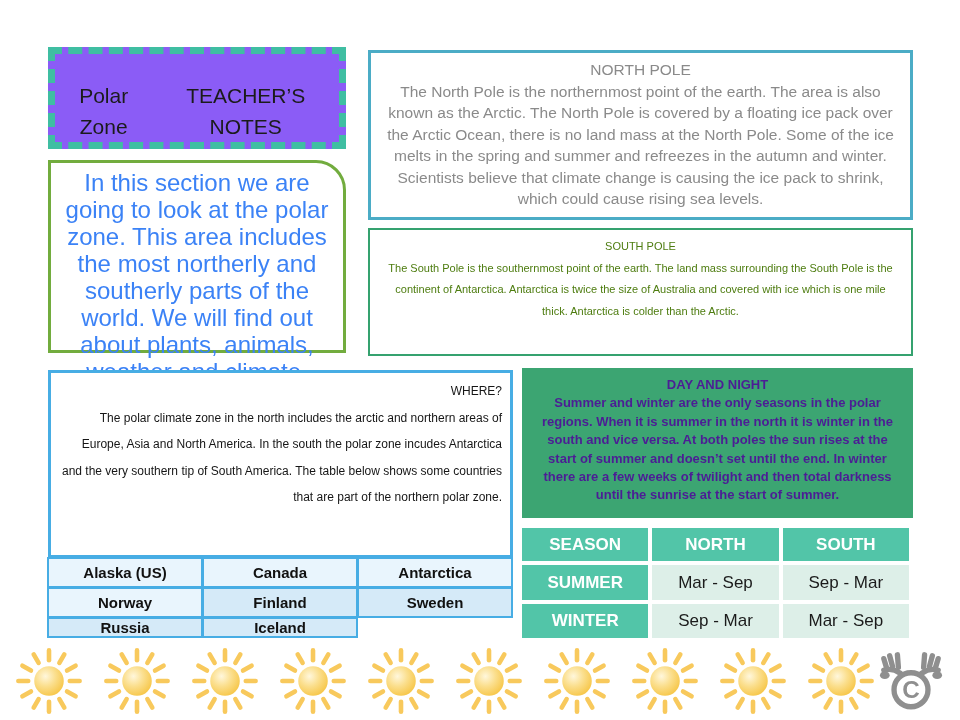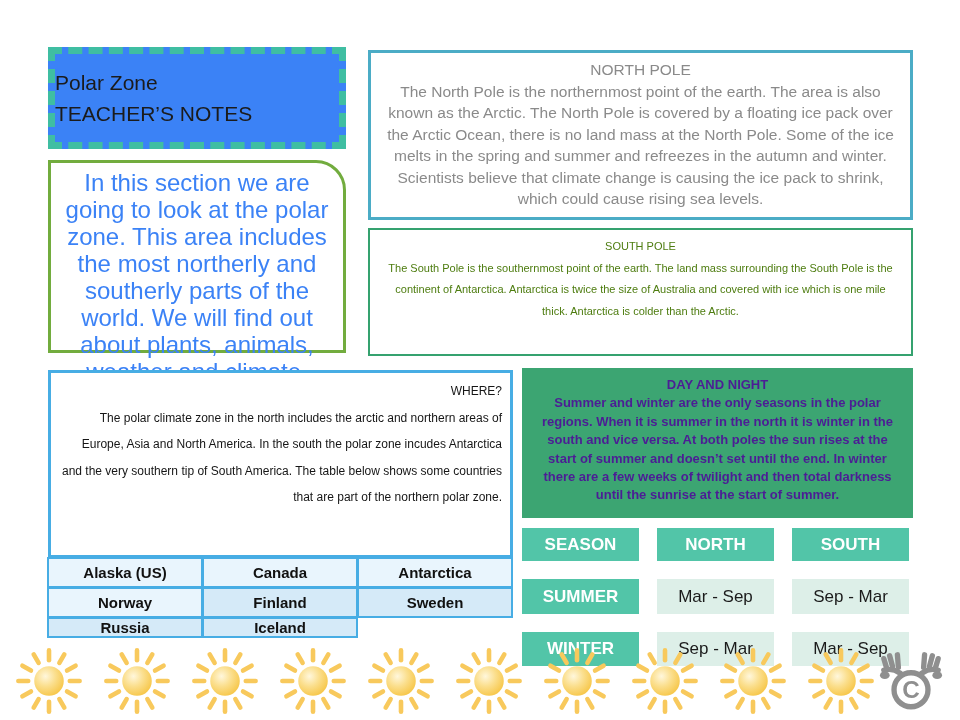--- a/index.html
+++ b/index.html
@@ -5,22 +5,22 @@
   html,body{margin:0;padding:0;}
   body{
     width:960px;height:720px;position:relative;background:#ffffff;
     font-family:"Liberation Sans", sans-serif;overflow:hidden;
   }
   .abs{position:absolute;box-sizing:border-box;}
 
   
   .title-box{
     left:48px;top:47px;width:298px;height:102px;
-    border:7px dashed #3FBEA2;background:#3b82f6;
-    display:flex;flex-direction:column;align-items:flex-start;justify-content:center;
+    border:7px dashed #3FBEA2;background:#8b5cf6;
+    display:flex;flex-direction:row;align-items:flex-end;justify-content:center;
     text-align:center;color:#1b1b1b;font-size:21px;line-height:31px;
   }
 
   
   .intro-box{
     left:48px;top:160px;width:298px;height:193px;
     border:3px solid #72AC3E;border-top-right-radius:30px;background:#fff;
     display:flex;justify-content:center;
     padding:6px 12px;text-align:center;color:#3b82f6;
     font-size:24px;line-height:27px;
@@ -67,21 +67,21 @@
     left:522px;top:368px;width:391px;height:150px;
     background:#3CA572;color:#4c1d95;
     padding:8px 12px;text-align:center;font-weight:bold;
     font-size:13px;line-height:18.4px;
   }
 
   
   .season-table{
     left:522px;top:528px;width:387px;height:110px;
     display:grid;grid-template-columns:1fr 1fr 1fr;grid-template-rows:33px 35px 34px;
-    gap:18px;background:#ffffff;
+    gap:4px;background:#ffffff;
   }
   .season-table .hcell, .season-table .lcell{
     background:#52C5A8;color:#ffffff;font-weight:bold;
     display:flex;align-items:center;justify-content:center;font-size:17px;
   }
   .season-table .dcell{
     background:#DDEFE8;color:#1b1b1b;
     display:flex;align-items:center;justify-content:center;font-size:17px;
   }
 

